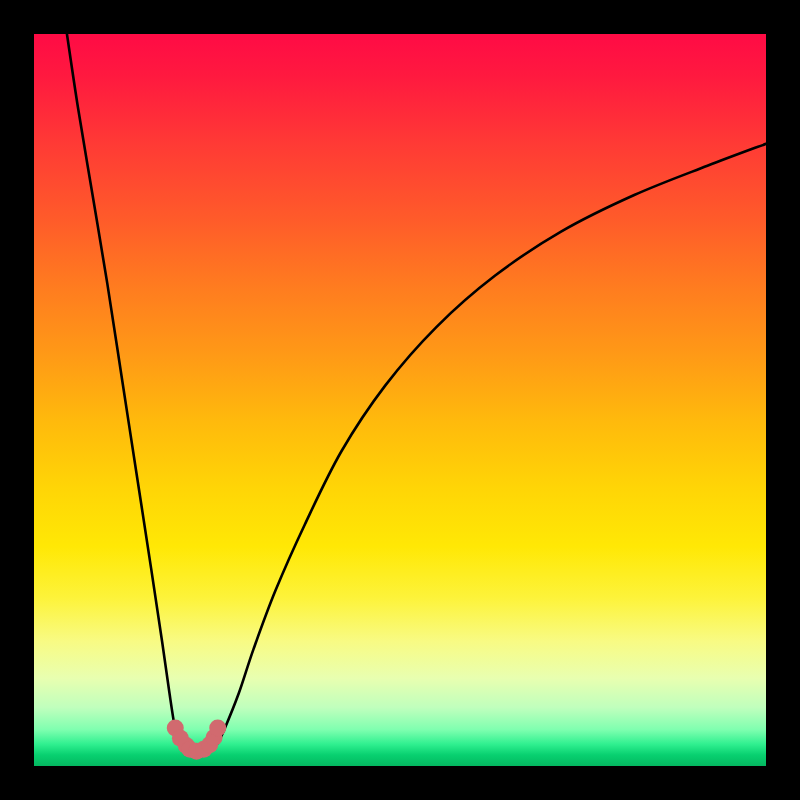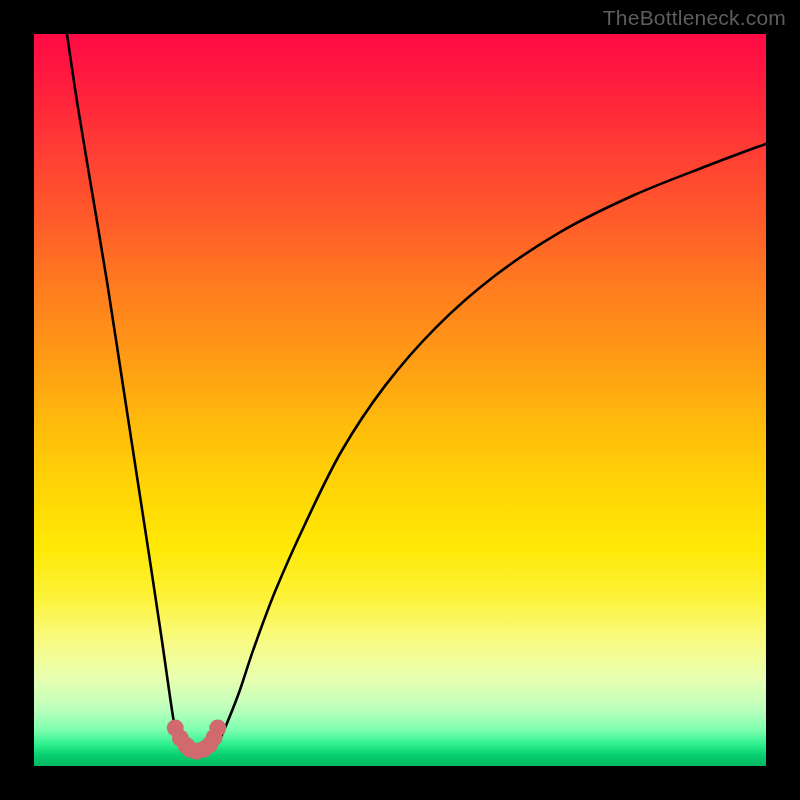--- a/index.html
+++ b/index.html
@@ -77,14 +77,13 @@
         <circle cx="146.4" cy="704.184" r="8.5" fill="#d16a6f"></circle>
         <circle cx="152.256" cy="711.504" r="8.5" fill="#d16a6f"></circle>
         <circle cx="155.916" cy="715.164" r="8.5" fill="#d16a6f"></circle>
         <circle cx="162.504" cy="717.36" r="8.5" fill="#d16a6f"></circle>
         <circle cx="169.82399999999998" cy="715.164" r="8.5" fill="#d16a6f"></circle>
         <circle cx="175.68" cy="710.772" r="8.5" fill="#d16a6f"></circle>
         <circle cx="180.07200000000003" cy="703.452" r="8.5" fill="#d16a6f"></circle>
         <circle cx="183.732" cy="693.936" r="8.5" fill="#d16a6f"></circle>
       </svg>
   </div>
-  <div class="watermark">TheBottleneck.com</div>
 </div>
 
 </body></html>

